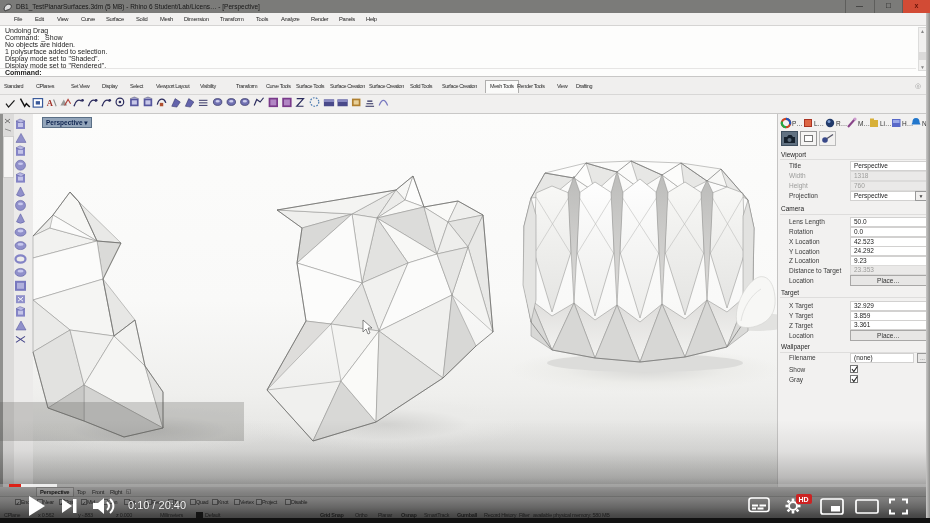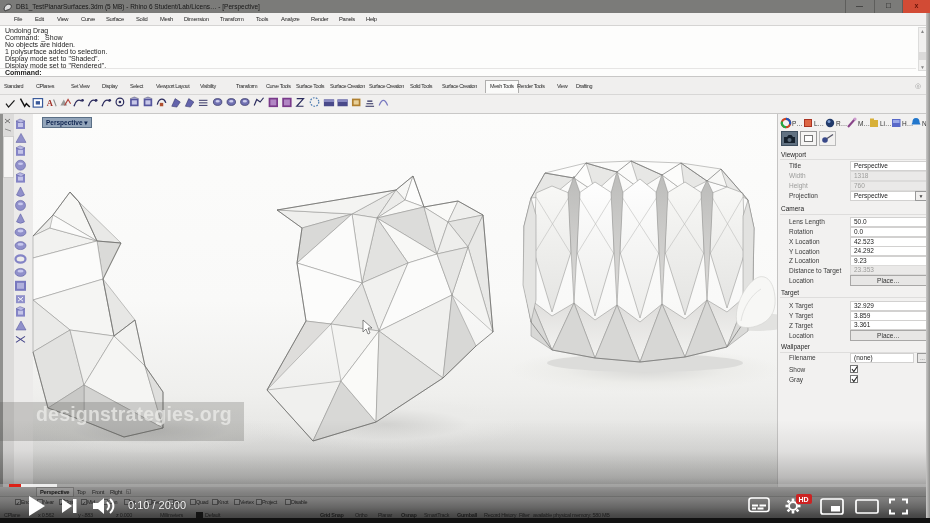--- a/index.html
+++ b/index.html
@@ -343,21 +343,20 @@
       <rect x="16" y="295.2" width="9" height="8" fill="#9090ca"></rect>
       <path d="M18,297.2 l5,4 m0,-4 l-5,4" stroke="#fff" stroke-width="0.9"></path>
       <rect x="16" y="308.6" width="9" height="8" fill="#8484c6"></rect>
       <path d="M16,308.6 l4,-2 l5,2 l-4,2 z" fill="#b8b8e4" stroke="#44448a" stroke-width="0.4"></path>
       <rect x="18" y="310.6" width="5" height="4" fill="#c4c4e8"></rect>
       <path d="M16,330.0 l5,-9 l5,9 z" fill="#9090ca" stroke="#50509a" stroke-width="0.5"></path>
       <path d="M16,336.4 l9,6 m-9,0 l9,-6" stroke="#44448a" stroke-width="1.1" fill="none"></path>
     </svg>
   <div id="vptab">Perspective ▾</div>
   <div id="wmband" class="abs"></div>
-  <div id="wm">designstrategies.org</div>
   <div id="panel" class="abs">
       <svg class="abs" style="left:0;top:0" width="152" height="33" viewBox="0 0 152 33">
         <circle cx="8" cy="9" r="4.2" fill="none" stroke="#cc4422" stroke-width="2.2"></circle>
         <path d="M8,4.8 a4.2,4.2 0 0 1 4,5.5" fill="none" stroke="#2255bb" stroke-width="2.2"></path>
         <path d="M8,13.2 a4.2,4.2 0 0 1 -4,-5.5" fill="none" stroke="#22aa44" stroke-width="2.2"></path>
         <text x="14" y="11.5" font-size="6.5" fill="#333" font-family="Liberation Sans">P…</text>
         <rect x="26" y="5" width="8" height="8" fill="#aa3322"></rect>
         <rect x="27" y="6" width="6" height="6" fill="#dd6644"></rect>
         <text x="36" y="11.5" font-size="6.5" fill="#333" font-family="Liberation Sans">L…</text>
         <circle cx="52" cy="9" r="4.2" fill="#223a6a"></circle>
@@ -488,21 +487,21 @@
     </svg>
     <svg class="abs" style="left:61px;top:498px" width="18" height="16">
       <path d="M1,1 L11,8 L1,15 Z" fill="#fff"></path>
       <rect x="12" y="1" width="3.5" height="14" fill="#fff"></rect>
     </svg>
     <svg class="abs" style="left:92px;top:497px" width="26" height="18">
       <path d="M1,6 L6,6 L12,1 L12,17 L6,12 L1,12 Z" fill="#fff"></path>
       <path d="M15,5 C17.5,7.5 17.5,10.5 15,13" stroke="#fff" stroke-width="2" fill="none"></path>
       <path d="M18,2 C22.5,6 22.5,12 18,16" stroke="#fff" stroke-width="2" fill="none"></path>
     </svg>
-    <div id="vtime">0:10 / 20:00</div>
+    <div id="vtime">0:10 / 20:40</div>
     <svg class="abs" style="left:748px;top:497px" width="22" height="16">
       <rect x="1" y="1" width="20" height="13.5" rx="2.5" fill="none" stroke="#fff" stroke-width="1.6"></rect>
       <rect x="4" y="7.5" width="6" height="2" fill="#fff"></rect>
       <rect x="11.5" y="7.5" width="6.5" height="2" fill="#fff"></rect>
       <rect x="4" y="10.5" width="4" height="2" fill="#fff"></rect>
       <rect x="9.5" y="10.5" width="6" height="2" fill="#fff"></rect>
     </svg>
     <svg class="abs" style="left:782px;top:494px" width="30" height="22">
       <circle cx="11" cy="12" r="4" fill="none" stroke="#fff" stroke-width="2"></circle>
       <g stroke="#fff" stroke-width="2.6">

